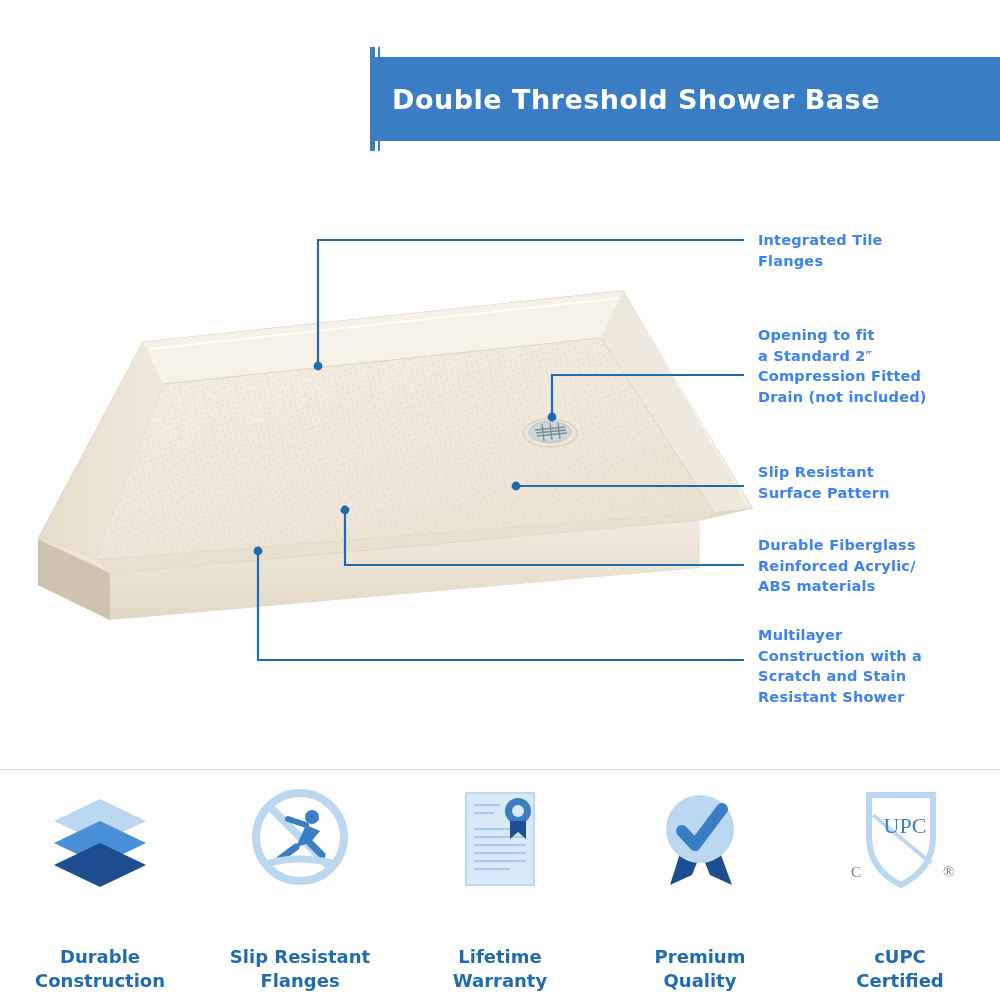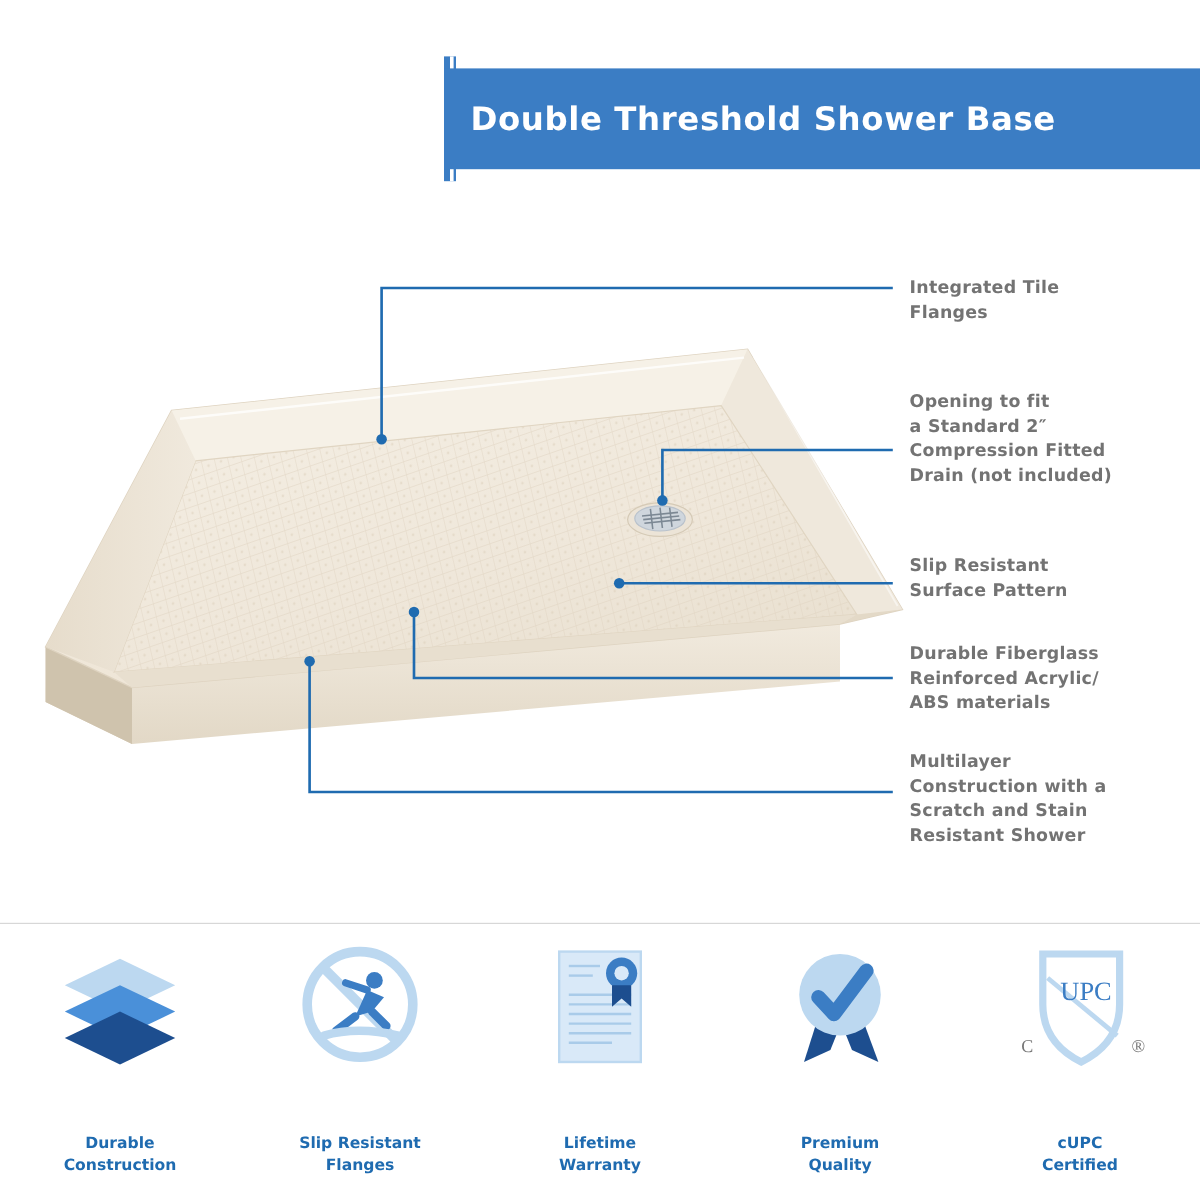--- a/index.html
+++ b/index.html
@@ -38,21 +38,21 @@
   .title-rule {
     position:absolute;
     left:375px; top:47px;
     width:3px; height:104px;
     background:#ffffff;
   }
 
   
   .label {
     position:absolute;
-    color:#737373;
+    color:#3b82f6;
     font-weight:bold;
     font-size:14.5px;
     line-height:1.42;
     letter-spacing:0.2px;
   }
 
   
   svg.overlay {
     position:absolute; left:0; top:0;
     width:1000px; height:1000px;
@@ -81,21 +81,21 @@
   }
   .feature .icon-box {
     height:110px; width:130px;
     display:flex; align-items:center; justify-content:center;
   }
   .feature .caption {
     margin-top:6px;
     text-align:center;
     color:#1f6bb0;
     font-weight:bold;
-    font-size:13px;
+    font-size:18px;
     line-height:1.35;
   }
 </style>
 </head>
 <body>
 
 <div class="page">
 
   <div class="title-tab"></div>
   <div class="title-rule"></div>

